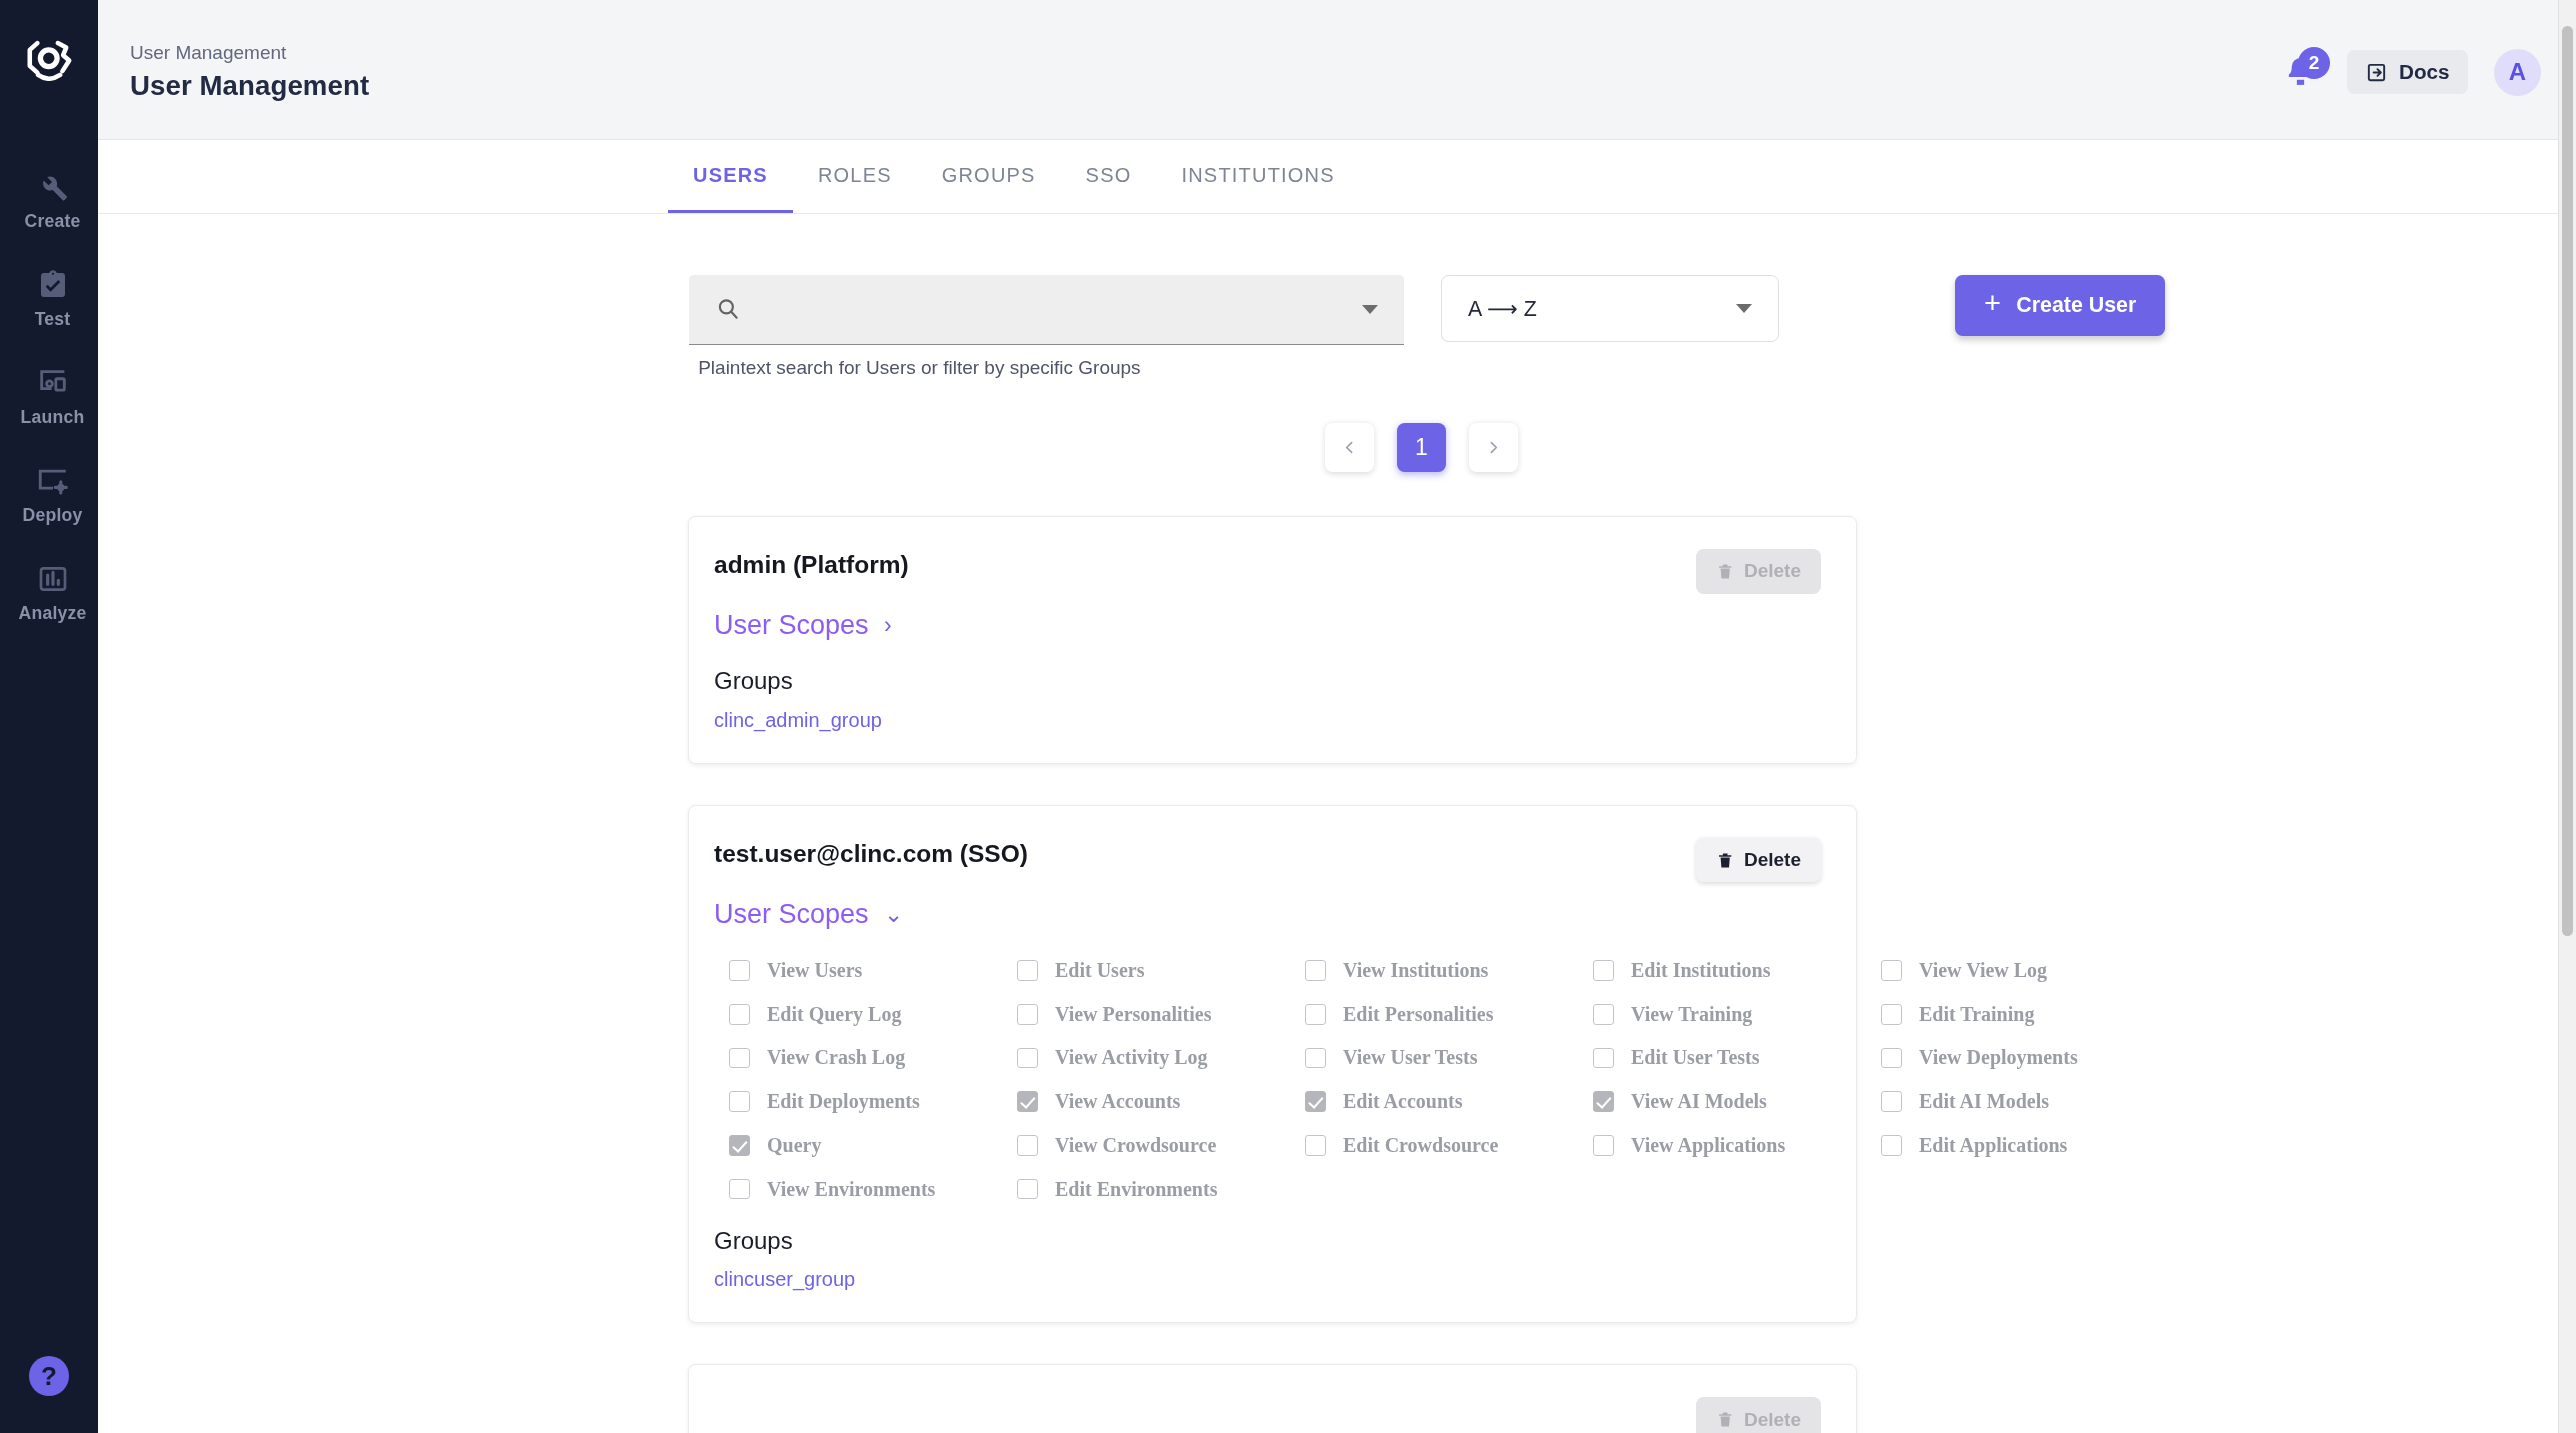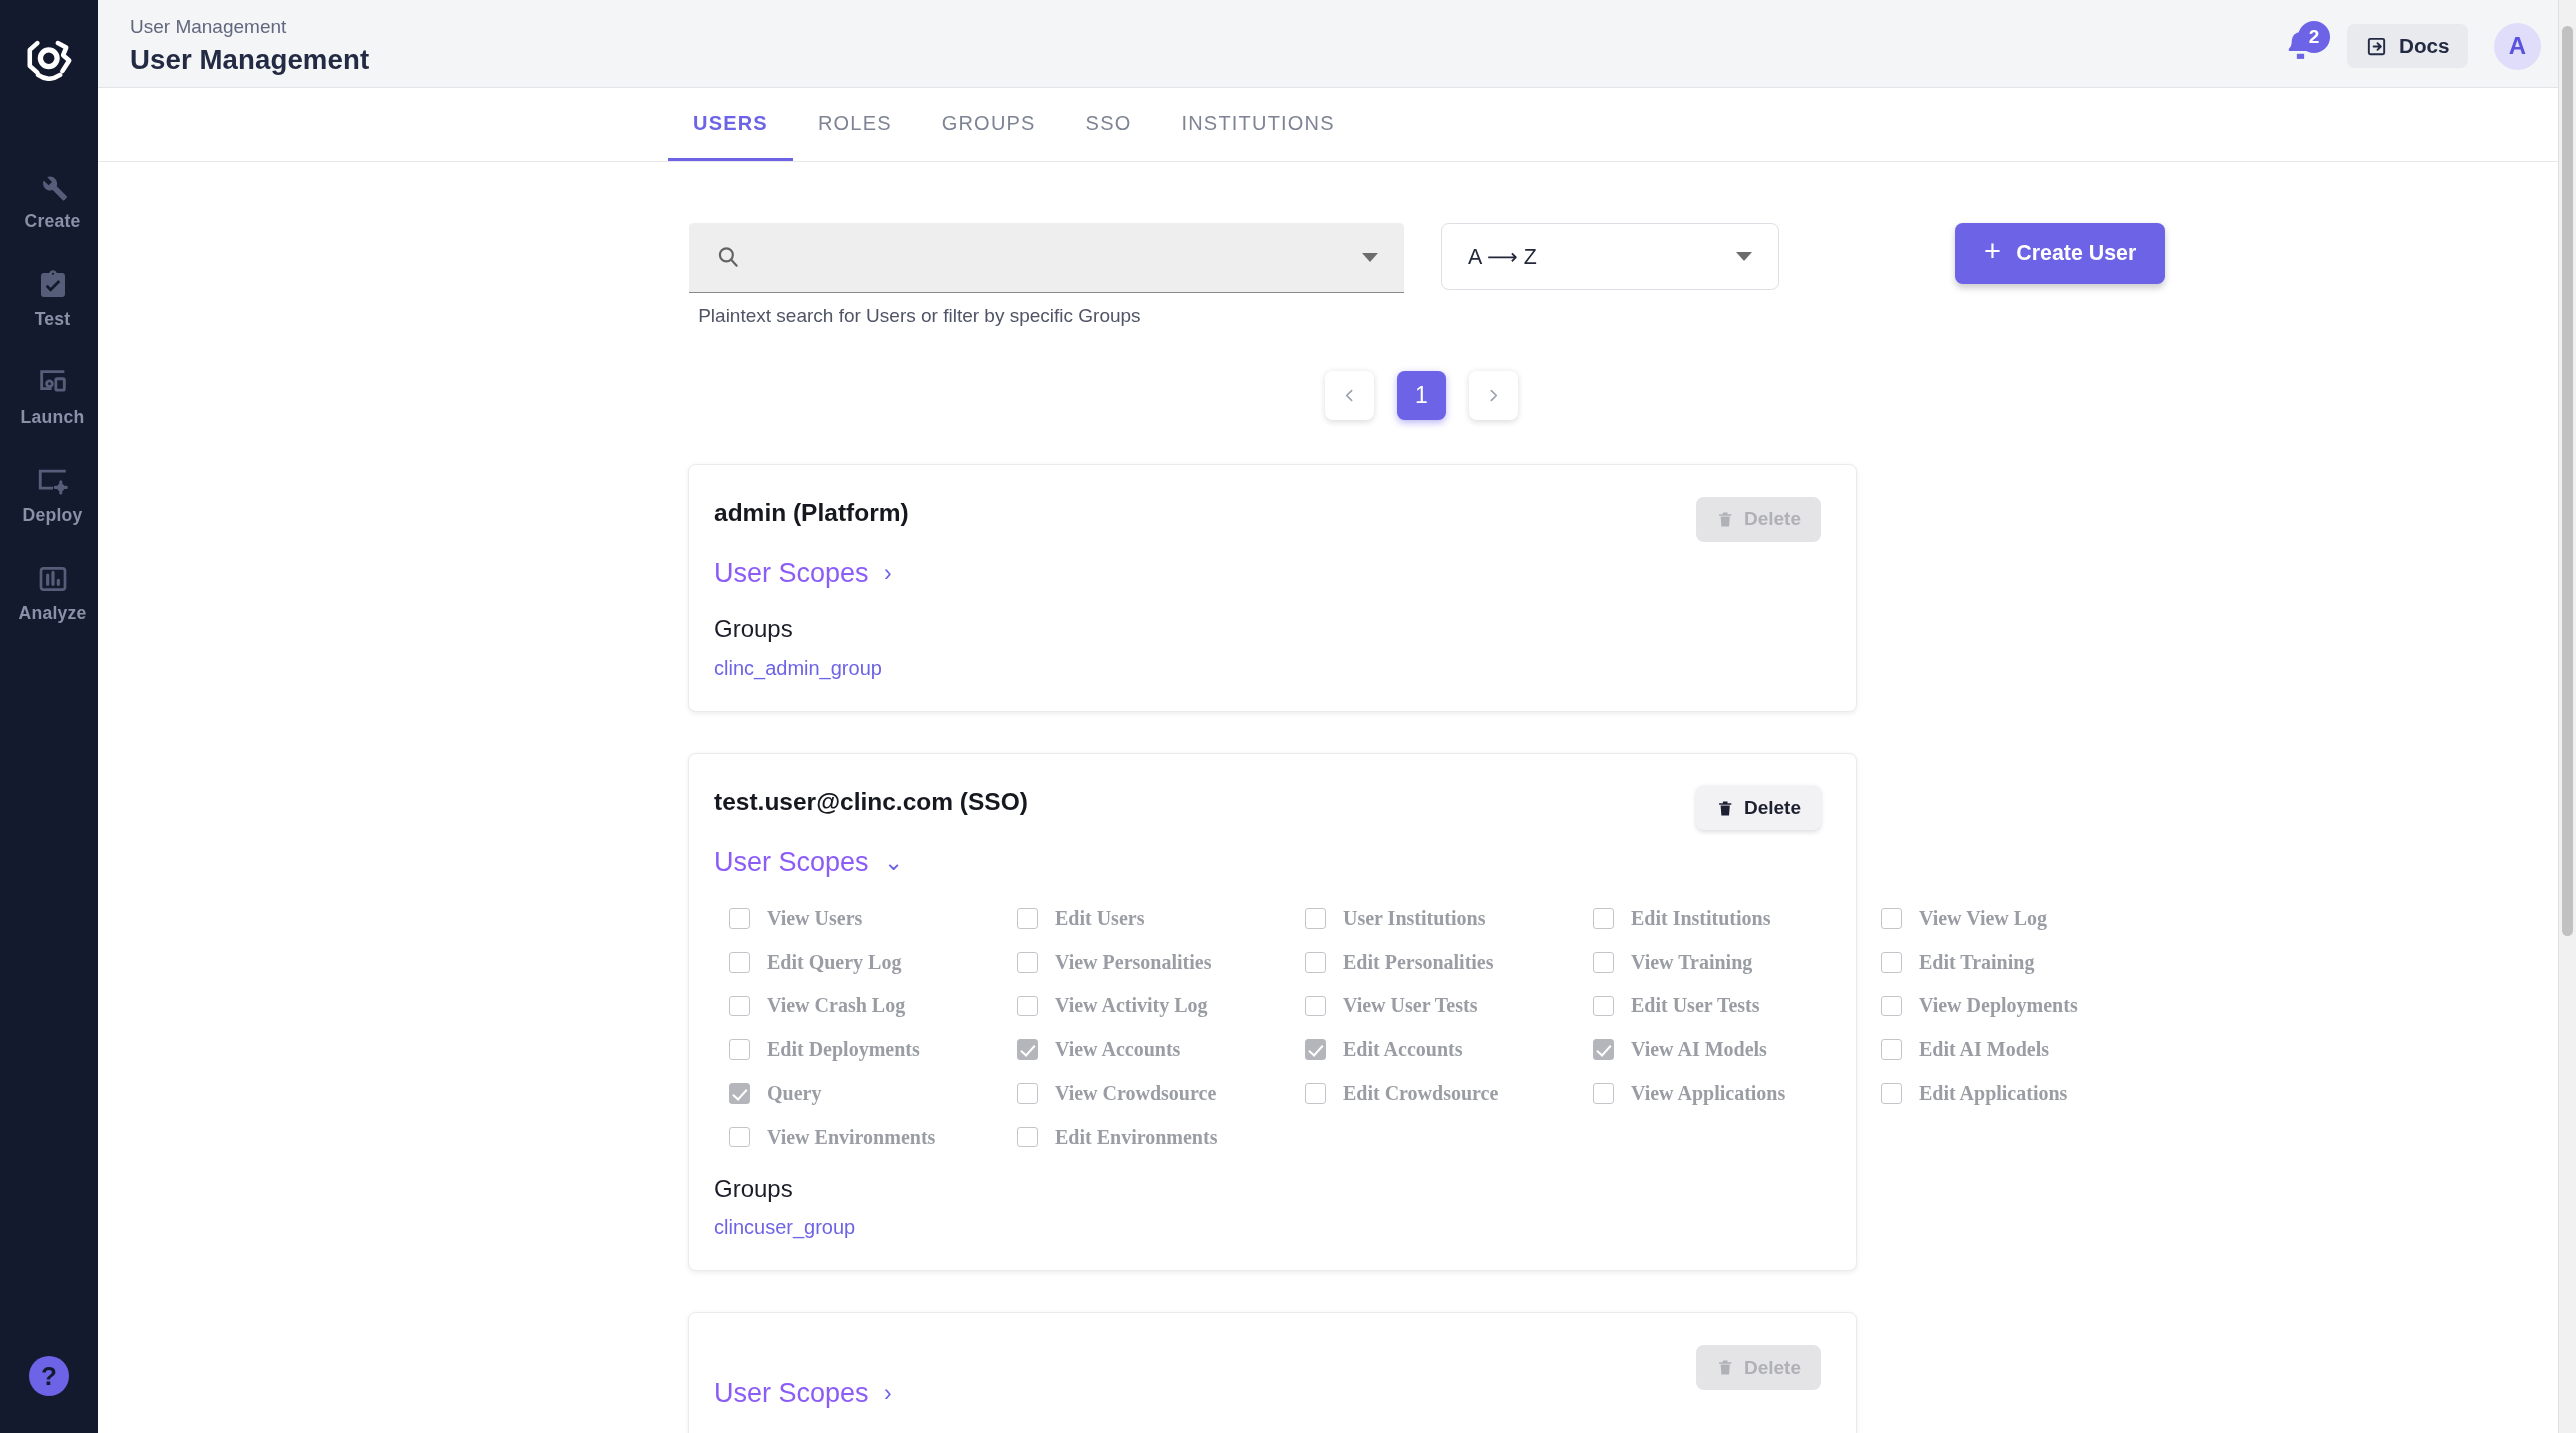--- a/index.html
+++ b/index.html
@@ -38,21 +38,21 @@
     background: #6c63e6; color: #141a2e;
     display: flex; align-items: center; justify-content: center;
     font-size: 26px; font-weight: 700; cursor: pointer;
     line-height: 1;
   }
 
   
   .main { flex: 1; height: 1433px; position: relative; background: #fff; overflow: hidden; }
 
   .topbar {
-    height: 88px; background: #f4f5f7;
+    height: 140px; background: #f4f5f7;
     border-bottom: 0.8px solid #e2e4e9;
     display: flex; align-items: center; justify-content: space-between;
     padding: 5px 35px 0 32px;
     position: relative;
   }
   .crumbs { display: flex; flex-direction: column; gap: 5.4px; }
   .crumb-small { font-size: 19px; color: #61677e; }
   .crumb-title { font-size: 27.6px; font-weight: 700; color: #232a43; letter-spacing:0.1px; }
 
   .topright { display: flex; align-items: center; gap: 26px; }
@@ -405,21 +405,21 @@
             <label class="scope-item">
               <span class="cb"></span>
               <span class="scope-text">View Users</span>
             </label>
             <label class="scope-item">
               <span class="cb"></span>
               <span class="scope-text">Edit Users</span>
             </label>
             <label class="scope-item">
               <span class="cb"></span>
-              <span class="scope-text">User Institutions</span>
+              <span class="scope-text">View Institutions</span>
             </label>
             <label class="scope-item">
               <span class="cb"></span>
               <span class="scope-text">Edit Institutions</span>
             </label>
             <label class="scope-item">
               <span class="cb"></span>
               <span class="scope-text">View View Log</span>
             </label>
             <label class="scope-item">

